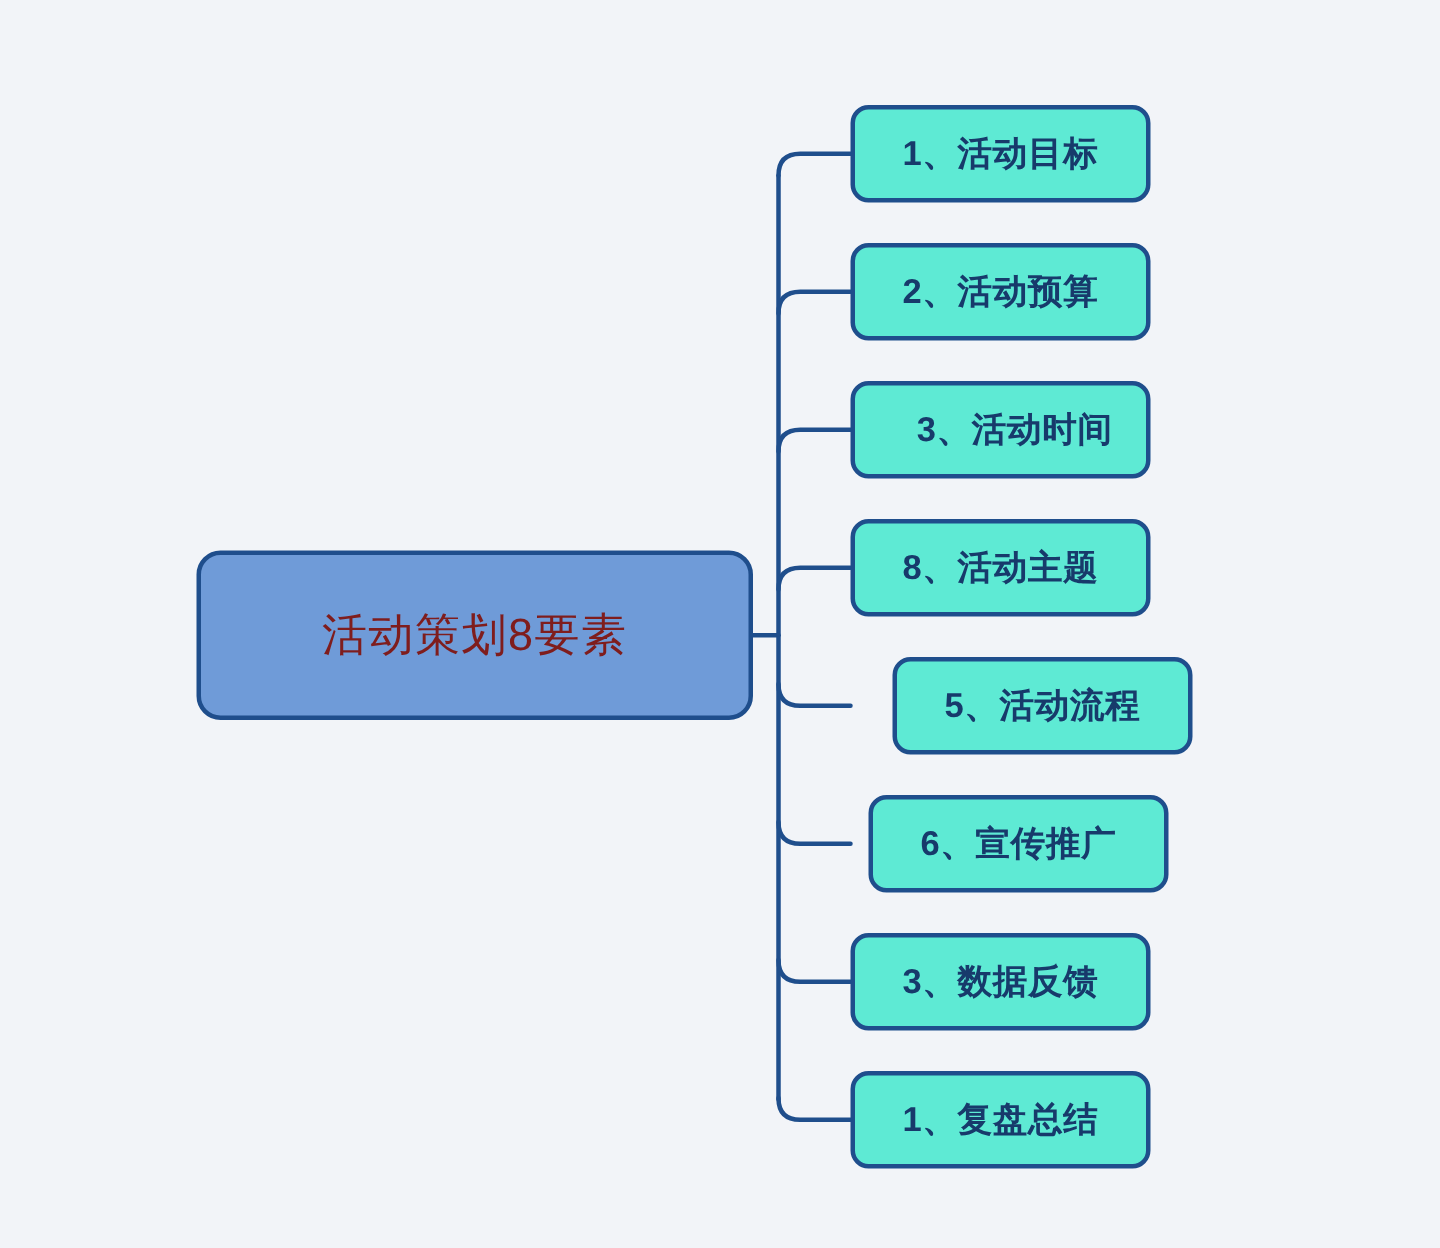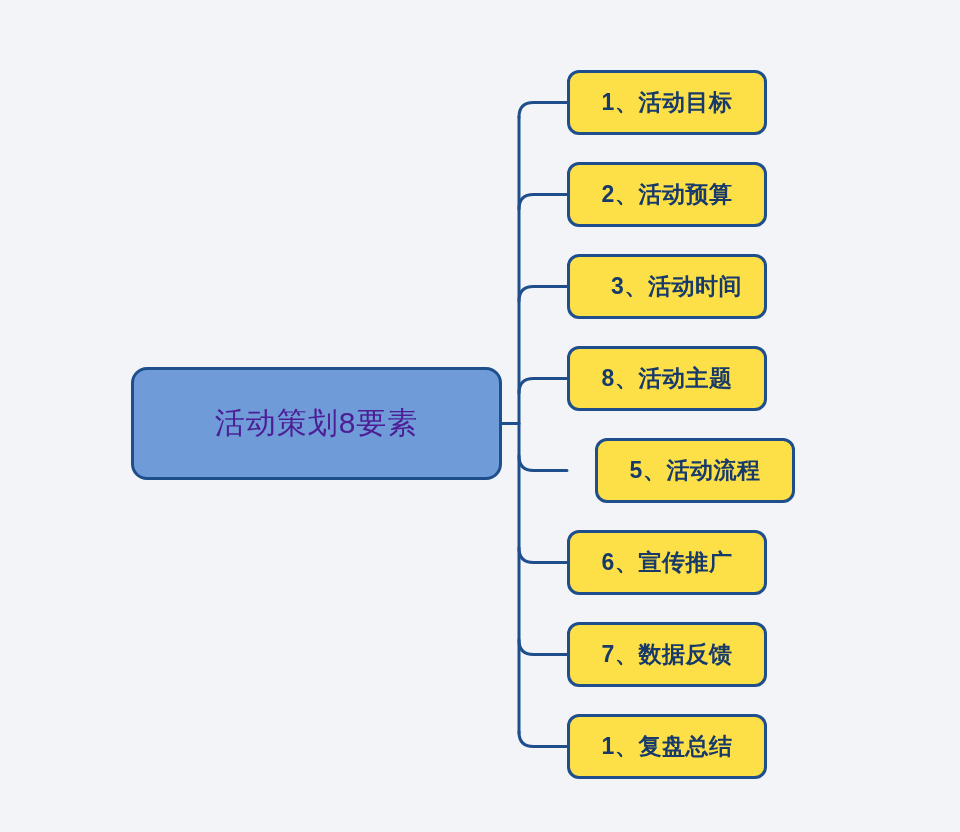--- a/index.html
+++ b/index.html
@@ -41,44 +41,44 @@
   }
   
   .node-root {
     left: 131px;
     top: 367px;
     width: 371px;
     height: 113px;
     background: #6f9bd8;
     border: 3px solid #1f4e8c;
     border-radius: 16px;
-    color: #4c1d95;
+    color: #7f1d1d;
     font-size: 30px;
     font-weight: 400;
     letter-spacing: 1px;
   }
   
   .node-child {
     left: 567px;
     width: 200px;
     height: 65px;
-    background: #fde047;
+    background: #5eead4;
     border: 3px solid #1f4e8c;
     border-radius: 12px;
     color: #173a6b;
     font-size: 23px;
     font-weight: bold;
     letter-spacing: 0.5px;
   }
   .child-1 { top: 70px; }
   .child-2 { top: 162px; }
   .child-3 { top: 254px; padding-left: 19px; }
   .child-4 { top: 346px; }
   .child-5 { top: 438px; margin-left: 28px; }
-  .child-6 { top: 530px; }
+  .child-6 { top: 530px; margin-left: 12px; }
   .child-7 { top: 622px; }
   .child-8 { top: 714px; }
 
   .node-label {
     display: inline-block;
     pointer-events: none;
   }
 </style>
 </head>
 <body>
@@ -119,19 +119,19 @@
   <div class="node node-child child-4">
     <span class="node-label">8、活动主题</span>
   </div>
   <div class="node node-child child-5">
     <span class="node-label">5、活动流程</span>
   </div>
   <div class="node node-child child-6">
     <span class="node-label">6、宣传推广</span>
   </div>
   <div class="node node-child child-7">
-    <span class="node-label">7、数据反馈</span>
+    <span class="node-label">3、数据反馈</span>
   </div>
   <div class="node node-child child-8">
     <span class="node-label">1、复盘总结</span>
   </div>
 
 </div>
 
 </body></html>

